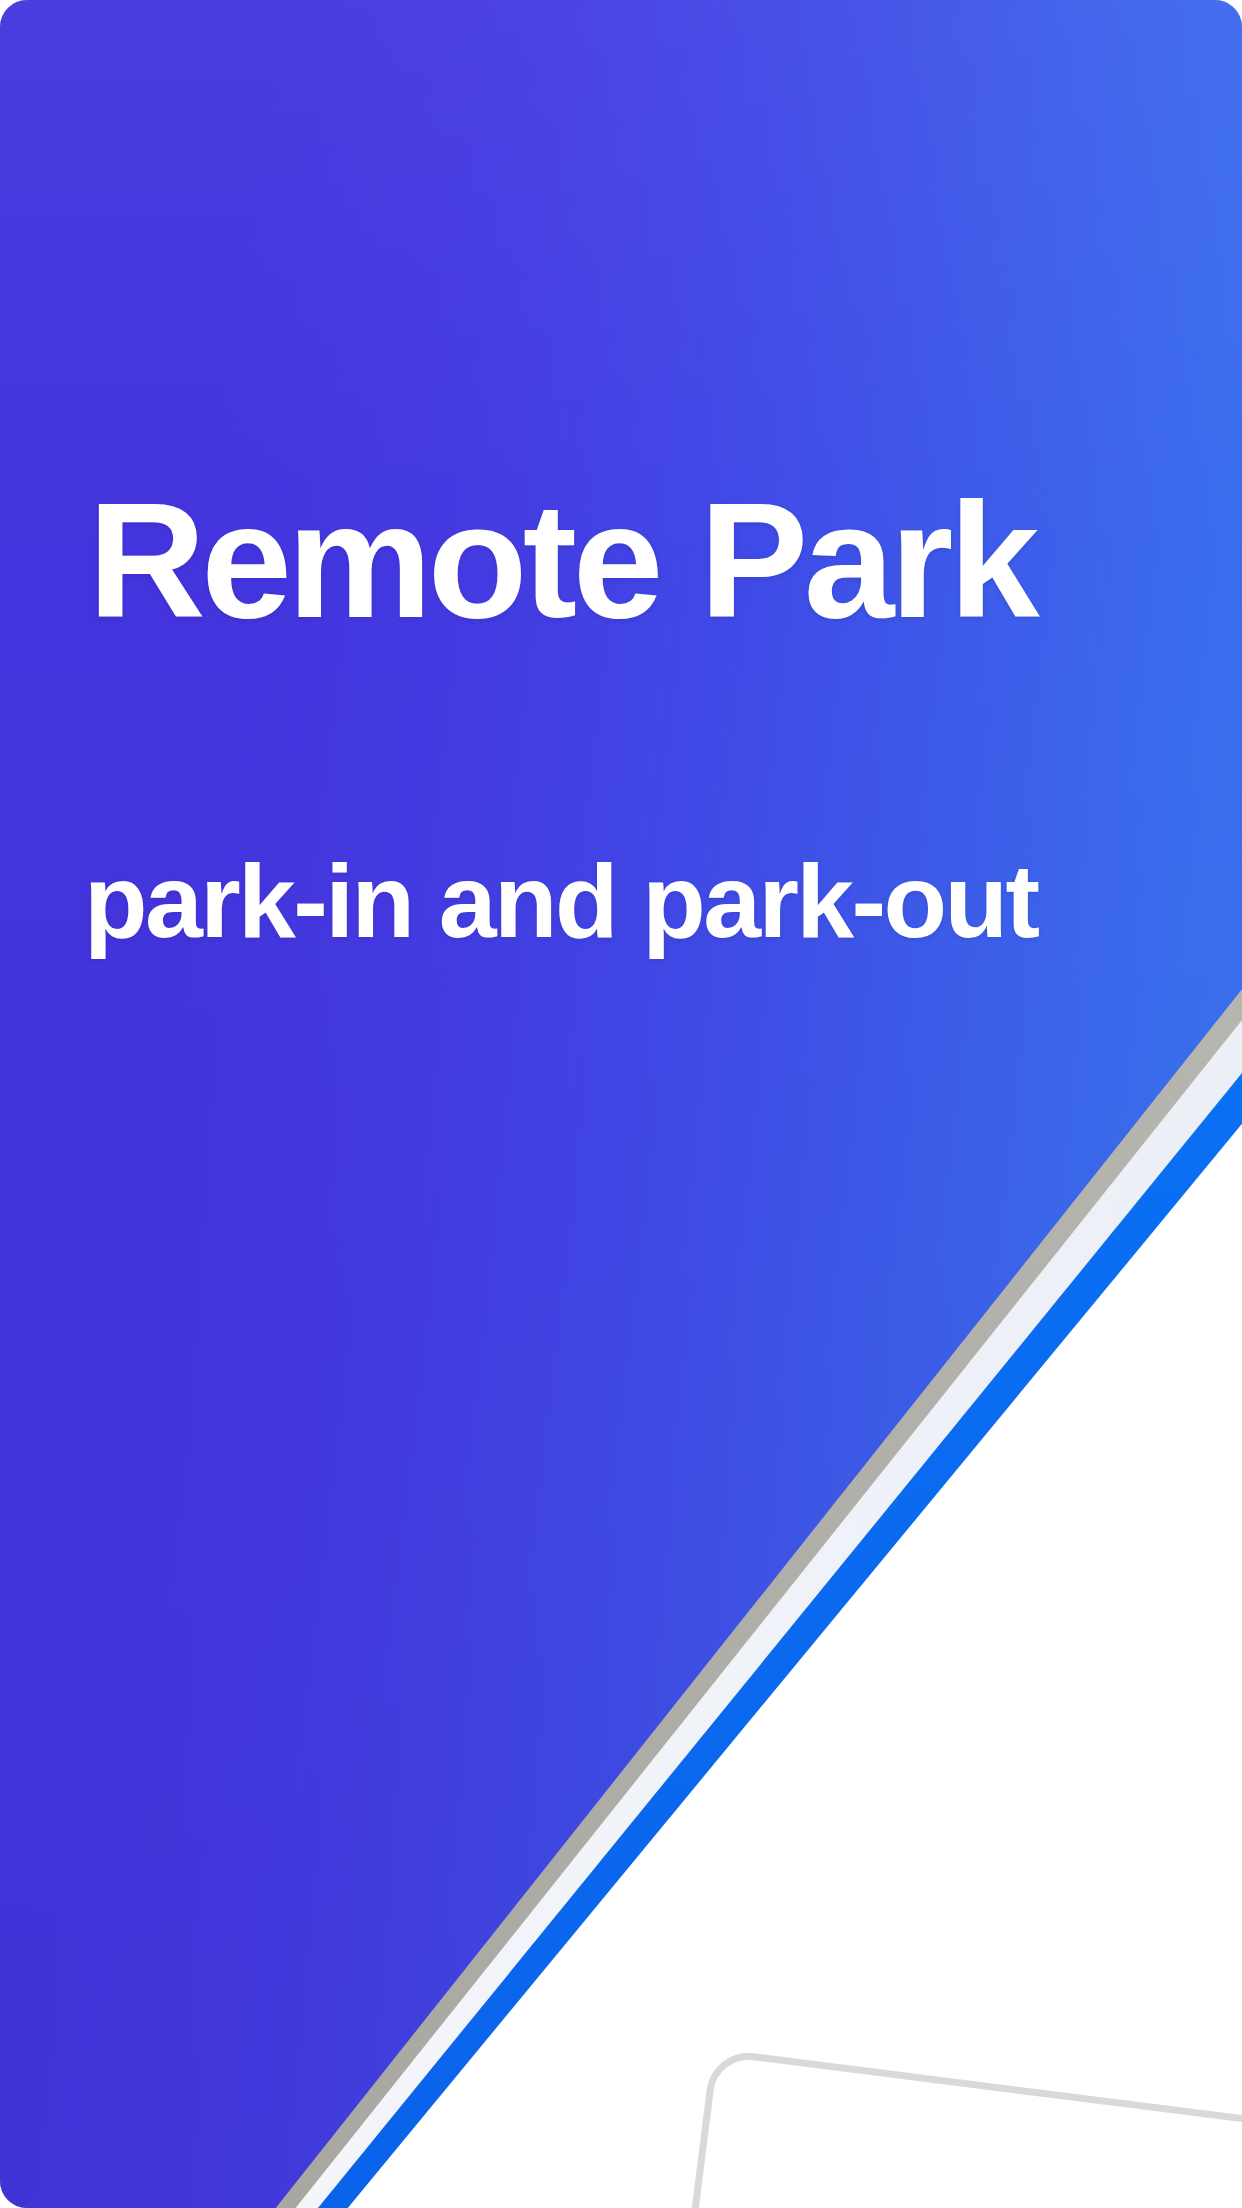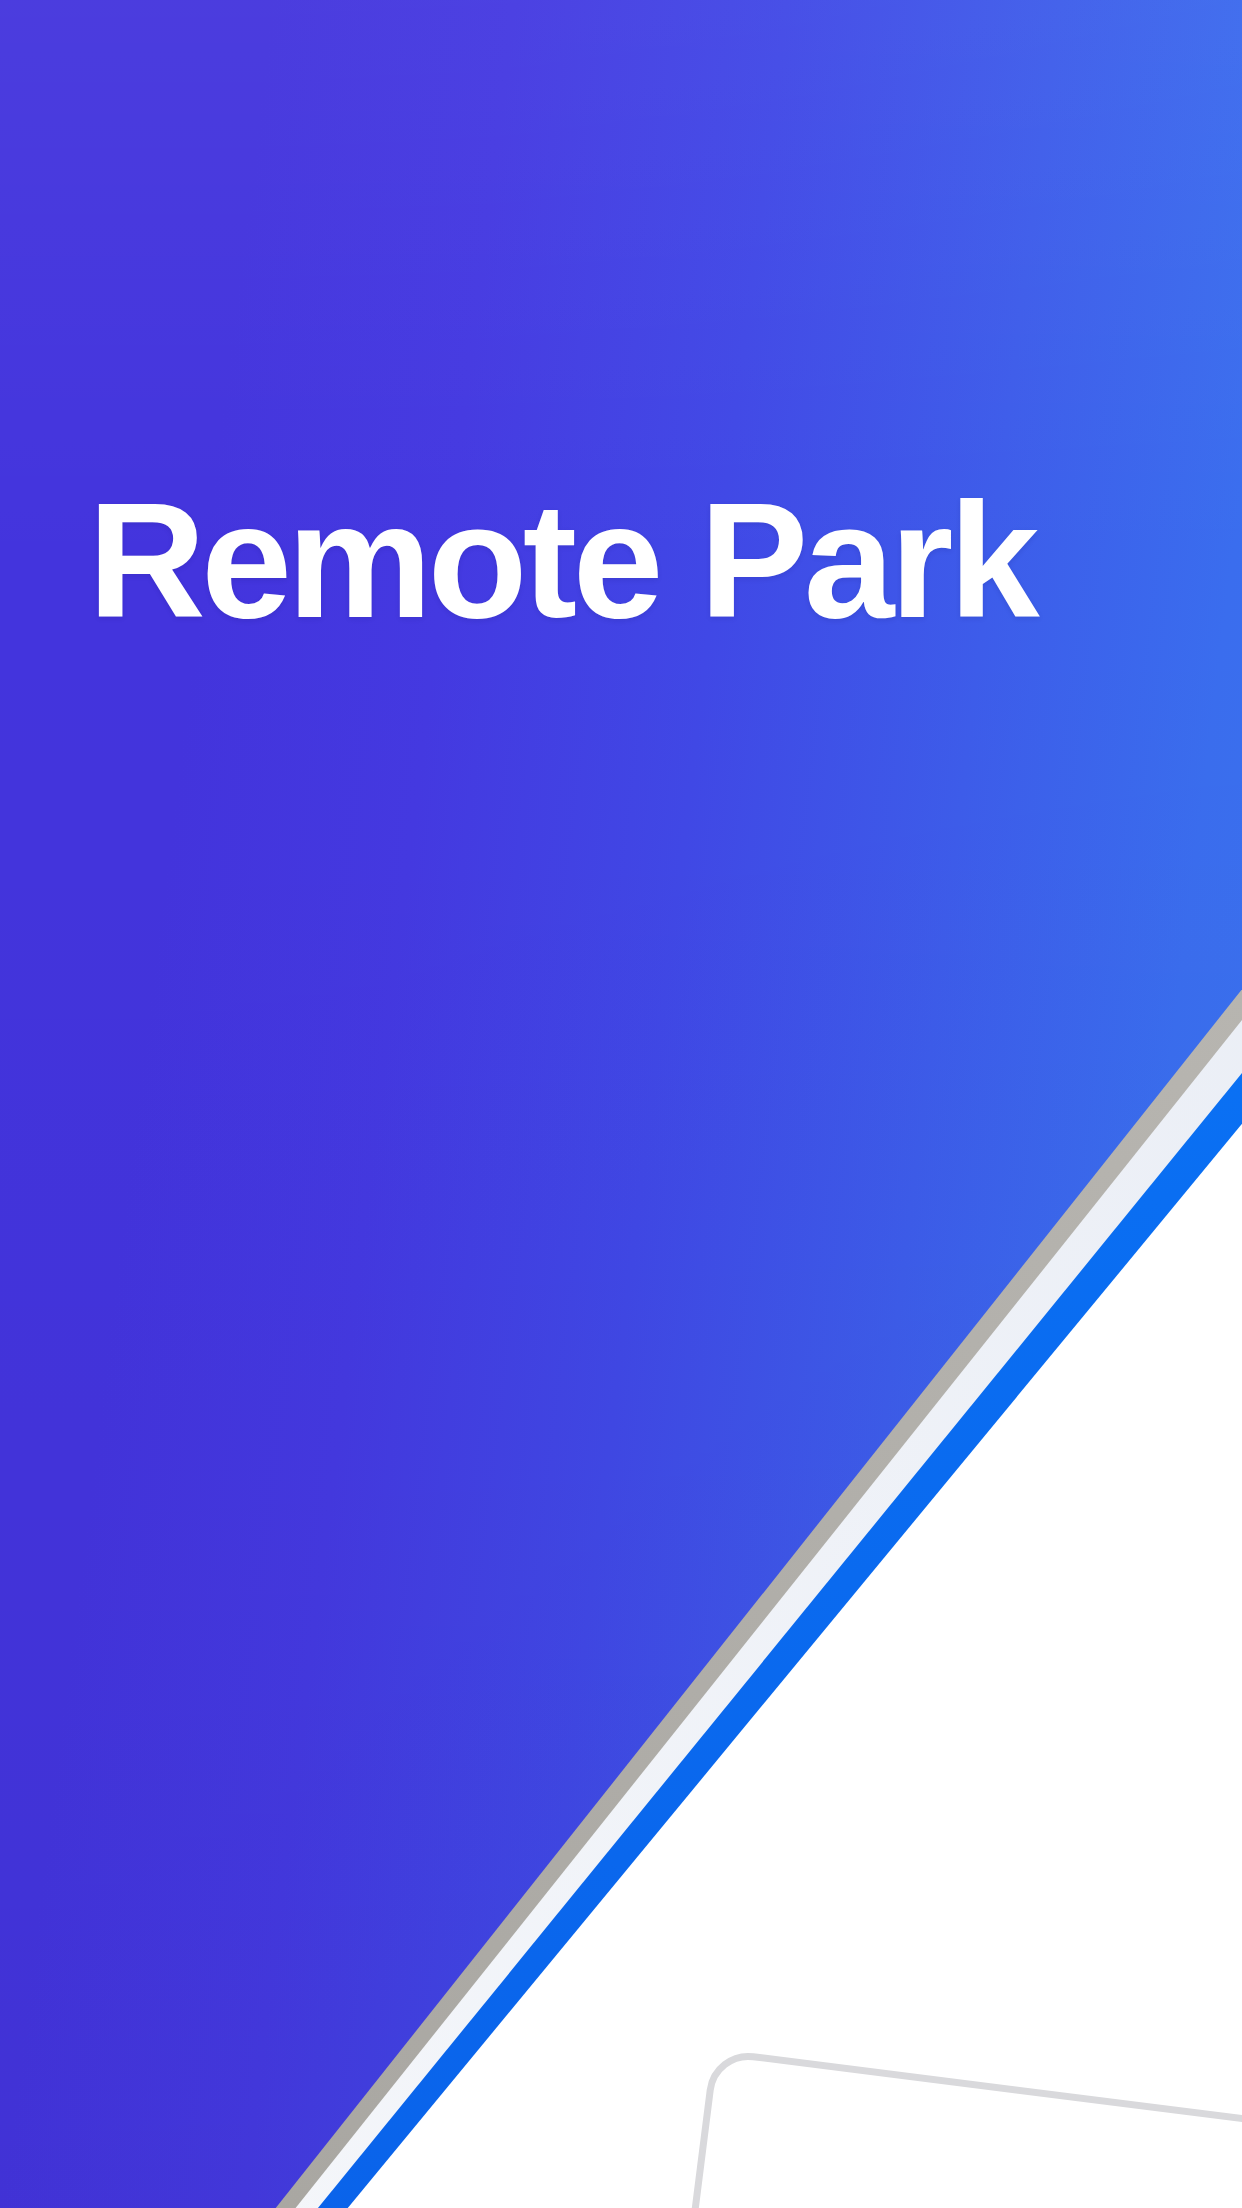--- a/index.html
+++ b/index.html
@@ -7,20 +7,21 @@
     padding: 0;
     background: #ffffff;
   }
   #stage {
     position: relative;
     width: 1242px;
     height: 2208px;
     overflow: hidden;
     background: #ffffff;
     font-family: "Liberation Sans", sans-serif;
+    border-radius: 27px;
   }
 
   
   .backdrop {
     position: absolute;
     inset: 0;
     background: #ffffff;
   }
 
   
@@ -158,16 +159,17 @@
   <div class="device-rim-grey"></div>
   <div class="side-button"></div>
   <div class="screen"></div>
   <div class="screen-shade"></div>
 
   <div class="content">
 
     <h1 class="app-title">Remote Park</h1>
 
     <div class="tagline">
+      <span class="ln">park-in and park-out</span>
     </div>
 
   </div>
 </div>
 
 </body></html>

